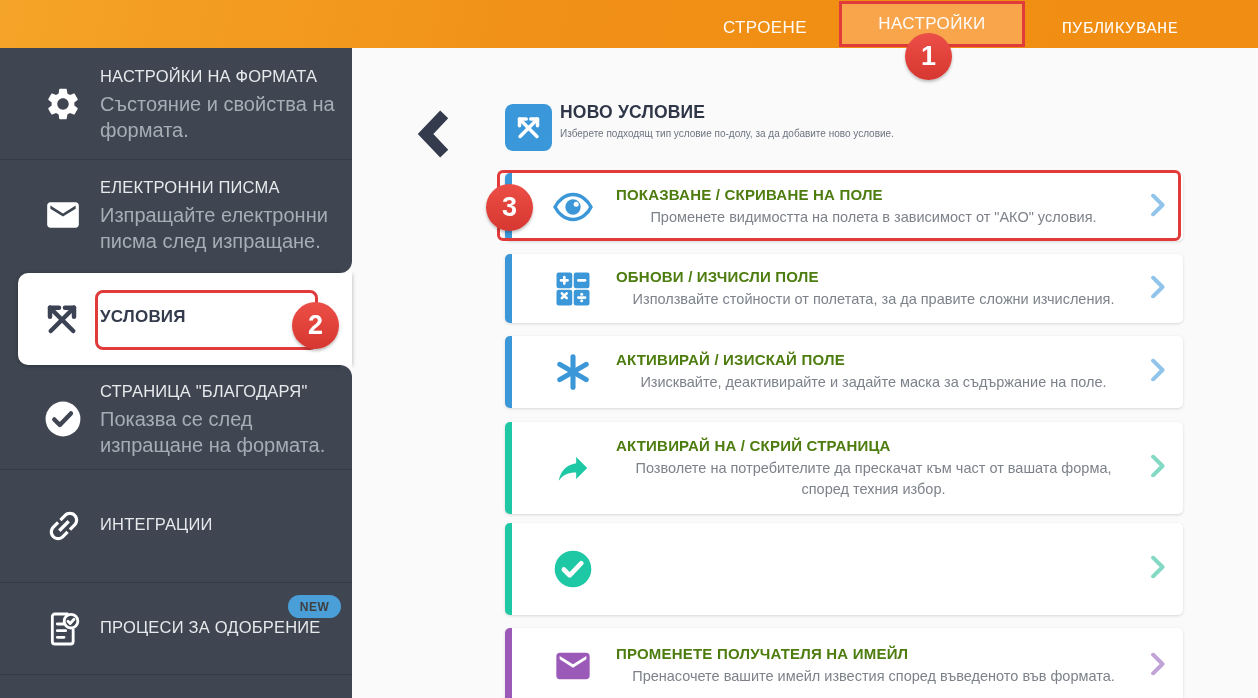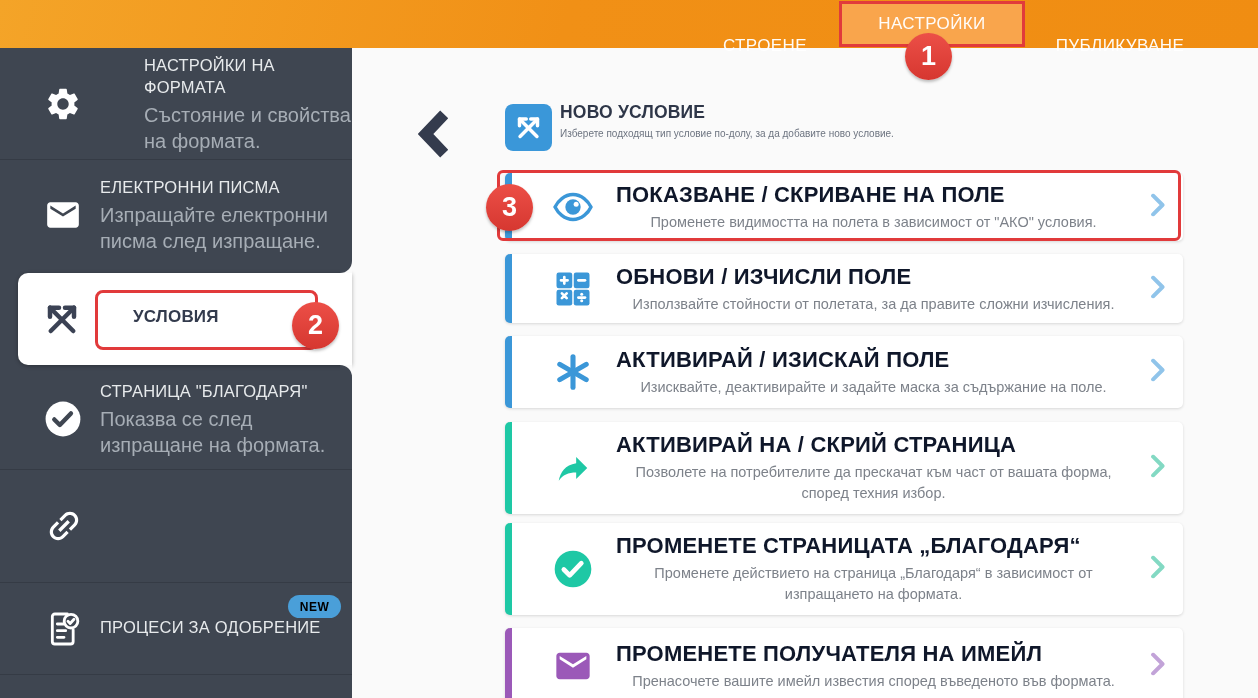--- a/index.html
+++ b/index.html
@@ -3,24 +3,24 @@
 <meta charset="utf-8">
 <style>
   html,body{margin:0;padding:0;}
   body{
     width:1258px;height:698px;overflow:hidden;position:relative;
     font-family:"Liberation Sans",sans-serif;background:#fafafa;
   }
   
   .navbar{position:absolute;left:0;top:0;width:1258px;height:48px;
     background:linear-gradient(105deg,#f4a428 0%,#f19016 45%,#f08d12 100%);z-index:5;}
-  .tab{position:absolute;top:18px;height:56px;display:flex;align-items:center;justify-content:center;
+  .tab{position:absolute;top:0;height:56px;display:flex;align-items:center;justify-content:center;
     color:rgba(255,255,255,.97);font-size:17px;letter-spacing:.4px;cursor:pointer;}
   .tab-build{left:705px;width:120px;}
-  .tab-publish{left:1036px;width:168px;}
+  .tab-publish{left:1036px;width:168px;font-family:Liberation Mono, monospace;}
   .tab-settings{left:839px;top:1px;width:186px;height:46px;background:#f9a54c;
     border:3px solid #e13a3b;box-sizing:border-box;}
   
   .num-badge{position:absolute;width:47px;height:47px;border-radius:50%;
     background:linear-gradient(180deg,#ec4f47 0%,#d63730 100%);
     color:#fff;font-size:27px;font-weight:bold;display:flex;align-items:center;justify-content:center;
     box-shadow:0 2px 3px rgba(0,0,0,.25);z-index:30;}
   .red-box{position:absolute;border:3px solid #e13a3b;box-sizing:border-box;z-index:25;pointer-events:none;}
   #box2{left:95px;top:290px;width:223px;height:60px;border-radius:8px;}
   #box3{left:497px;top:170px;width:684px;height:71px;border-radius:6px;}
@@ -31,69 +31,69 @@
   .sidebar{position:absolute;left:0;top:48px;width:352px;height:650px;background:#3f4651;z-index:4;}
   .side-item{position:absolute;left:0;right:0;display:flex;align-items:center;box-sizing:border-box;cursor:pointer;}
   .side-item.bordered{border-bottom:1px solid #353b45;}
   .sicon{width:56px;flex:none;margin-left:44px;display:flex;align-items:center;}
   .stxt{flex:1;max-width:248px;}
   .stitle{color:#e7eaec;font-size:16.5px;letter-spacing:.2px;line-height:22px;margin-bottom:4px;}
   .sdesc{color:#a6adb5;font-size:20px;line-height:26px;}
   .active-card{position:absolute;left:18px;right:0;top:225px;height:92px;background:#fff;
     border-radius:10px 0 0 10px;box-shadow:0 1px 4px rgba(0,0,0,.3);display:flex;align-items:center;}
   .active-card .sicon{margin-left:26px;}
-  .active-card .stitle{color:#333b4d;font-weight:bold;font-size:17px;margin-left:33px;}
+  .active-card .stitle{color:#333b4d;font-weight:bold;font-size:17px;}
   .active-card .sdesc{color:#6e7681;line-height:20px;}
   .corner{position:absolute;right:0;width:12px;height:12px;}
   .corner .w{position:absolute;inset:0;background:#fafafa;}
   .corner .d{position:absolute;inset:0;background:#3f4651;}
   #corner-top{top:213px;}
   #corner-top .d{border-bottom-right-radius:12px;}
   #corner-bottom{top:317px;}
   #corner-bottom .d{border-top-right-radius:12px;}
   .new-pill{position:absolute;left:288px;top:547px;width:53px;height:23px;background:#4a9fd9;
-    border-radius:12px;color:#000000;font-size:12px;font-weight:bold;letter-spacing:.5px;
+    border-radius:12px;color:#404040;font-size:12px;font-weight:bold;letter-spacing:.5px;
     display:flex;align-items:center;justify-content:center;z-index:6;}
   
   .main{position:absolute;left:352px;top:48px;right:0;bottom:0;background:#fafafa;}
   .back-btn{position:absolute;left:66px;top:62px;width:36px;height:48px;cursor:pointer;}
   .head-icon{position:absolute;left:153px;top:56px;width:47px;height:47px;background:#3a97d9;
     border-radius:8px;display:flex;align-items:center;justify-content:center;}
   .head-title{position:absolute;left:208px;top:54px;font-size:17.5px;font-weight:bold;color:#2e3648;letter-spacing:.2px;}
   .head-sub{position:absolute;left:208px;top:80px;font-size:10px;color:#6d7480;}
   
   .card{position:absolute;left:153px;width:678px;background:#fff;border-radius:5px;
     box-shadow:0 1px 3px rgba(0,0,0,.14);box-sizing:border-box;cursor:pointer;}
   .card.c-blue{border-left:7px solid #3b97d8;}
   .card.c-green{border-left:7px solid #1ec8a5;}
   .card.c-purple{border-left:7px solid #9b59b8;}
   .cicon{position:absolute;left:38px;top:50%;transform:translateY(-50%);width:46px;display:flex;justify-content:center;}
   .ctxt{position:absolute;left:104px;right:52px;top:50%;transform:translateY(-50%);}
-  .ctitle{font-size:22px;font-weight:bold;color:#0f172a;letter-spacing:.2px;margin-bottom:4px;}
+  .ctitle{font-size:15px;font-weight:bold;color:#4d7c0f;letter-spacing:.2px;margin-bottom:4px;}
   .cdesc{font-size:14.5px;color:#7d828a;line-height:21px;text-align:center;}
   .chev{position:absolute;right:18px;top:50%;transform:translateY(-50%);}
   #card1{top:125px;height:68px;}
   #card2{top:206px;height:69px;}
   #card3{top:288px;height:72px;}
   #card4{top:374px;height:92px;}
   #card5{top:475px;height:92px;}
   #card6{top:580px;height:76px;}
 </style>
 </head>
 <body>
 
 <header class="navbar">
   <div class="tab tab-build">СТРОЕНЕ</div>
   <div class="tab tab-settings">НАСТРОЙКИ</div>
   <div class="tab tab-publish">ПУБЛИКУВАНЕ</div>
 </header>
 
 <aside class="sidebar">
 
-  <div class="side-item bordered" style="top:0;height:112px;gap:44px;">
+  <div class="side-item bordered" style="top:0;height:112px;">
     <span class="sicon">
       <svg width="38" height="38" viewBox="0 0 24 24">
           <path fill="#fff" d="M19.14 12.94c.04-.3.06-.61.06-.94 0-.32-.02-.64-.07-.94l2.03-1.58c.18-.14.23-.41.12-.61l-1.92-3.32c-.12-.22-.37-.29-.59-.22l-2.39.96c-.5-.38-1.03-.7-1.62-.94l-.36-2.54c-.04-.24-.24-.41-.48-.41h-3.84c-.24 0-.43.17-.47.41l-.36 2.54c-.59.24-1.13.57-1.62.94l-2.39-.96c-.22-.08-.47 0-.59.22L2.74 8.87c-.12.21-.08.47.12.61l2.03 1.58c-.05.3-.09.63-.09.94s.02.64.07.94l-2.03 1.58c-.18.14-.23.41-.12.61l1.92 3.32c.12.22.37.29.59.22l2.39-.96c.5.38 1.03.7 1.62.94l.36 2.54c.05.24.24.41.48.41h3.84c.24 0 .44-.17.47-.41l.36-2.54c.59-.24 1.13-.56 1.62-.94l2.39.96c.22.08.47 0 .59-.22l1.92-3.32c.12-.22.07-.47-.12-.61l-2.01-1.58zM12 15.6c-1.98 0-3.6-1.62-3.6-3.6s1.62-3.6 3.6-3.6 3.6 1.62 3.6 3.6-1.62 3.6-3.6 3.6z"></path>
         </svg>
     </span>
     <div class="stxt">
       <div class="stitle">НАСТРОЙКИ НА ФОРМАТА</div>
       <div class="sdesc">Състояние и свойства на формата.</div>
     </div>
   </div>
@@ -147,20 +147,21 @@
     </div>
   </div>
 
   <div class="side-item bordered" style="top:422px;height:113px;">
     <span class="sicon">
       <svg width="40" height="40" viewBox="0 0 24 24">
           <path fill="#fff" transform="rotate(-45 12 12)" d="M3.9 12c0-1.71 1.39-3.1 3.1-3.1h4V7H7c-2.76 0-5 2.24-5 5s2.24 5 5 5h4v-1.9H7c-1.71 0-3.1-1.39-3.1-3.1zM8 13h8v-2H8v2zm9-6h-4v1.9h4c1.71 0 3.1 1.39 3.1 3.1s-1.39 3.1-3.1 3.1h-4V17h4c2.76 0 5-2.24 5-5s-2.24-5-5-5z"></path>
         </svg>
     </span>
     <div class="stxt">
+      <div class="stitle">ИНТЕГРАЦИИ</div>
     </div>
   </div>
 
   <div class="side-item bordered" style="top:535px;height:92px;">
     <span class="sicon">
       <svg width="40" height="40" viewBox="0 0 24 24" fill="none" stroke="#fff" stroke-width="1.7" stroke-linecap="round" stroke-linejoin="round">
           <path d="M14 3H6.5A1.5 1.5 0 0 0 5 4.5v15A1.5 1.5 0 0 0 6.5 21H16a1.5 1.5 0 0 0 1.5-1.5V12.5"></path>
           <path d="M8 9h4M8 13h5M8 17h4"></path>
           <circle cx="16.2" cy="7.3" r="4.1"></circle>
           <path d="M14.4 7.4l1.3 1.3 2.3-2.5"></path>
@@ -284,24 +285,20 @@
     </span>
   </div>
 
   <div class="card c-green" id="card5">
     <span class="cicon">
       <svg width="40" height="40" viewBox="0 0 24 24">
           <circle cx="12" cy="12" r="11" fill="#1ec8a5"></circle>
           <path d="M6.5 12.3l3.5 3.5 7-7.3" stroke="#fff" stroke-width="2.8" fill="none" stroke-linecap="round" stroke-linejoin="round"></path>
         </svg>
     </span>
-    <div class="ctxt">
-      <div class="ctitle">ПРОМЕНЕТЕ СТРАНИЦАТА „БЛАГОДАРЯ“</div>
-      <div class="cdesc">Променете действието на страница „Благодаря“ в зависимост от изпращането на формата.</div>
-    </div>
     <span class="chev">
       <svg width="15" height="23" viewBox="0 0 12 18">
           <path d="M2.5 1.5L10 9l-7.5 7.5" fill="none" stroke="#83d9c3" stroke-width="3.2" stroke-linecap="round" stroke-linejoin="round"></path>
         </svg>
     </span>
   </div>
 
   <div class="card c-purple" id="card6">
     <span class="cicon">
       <svg width="40" height="40" viewBox="0 0 24 24">

